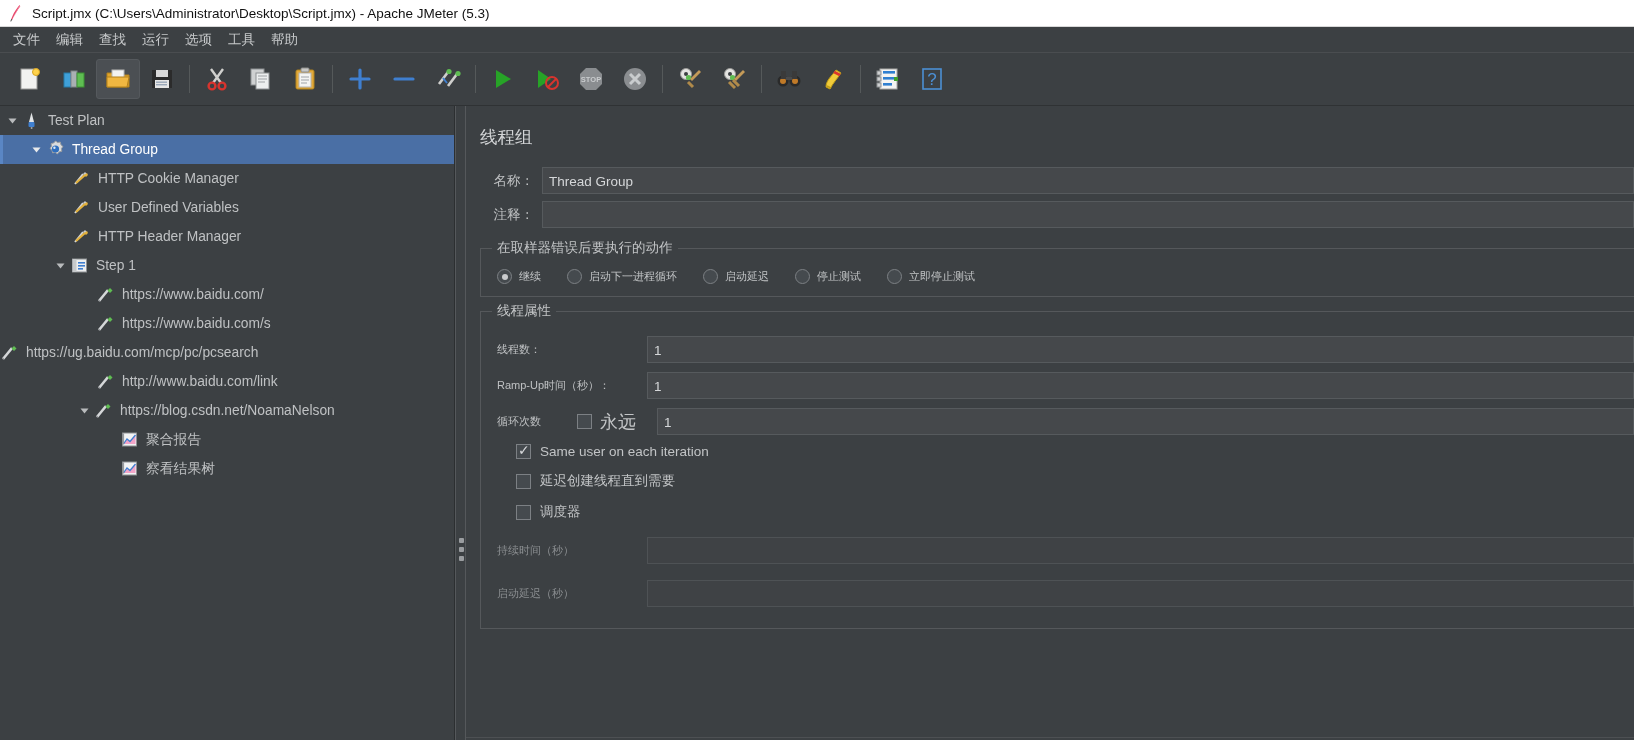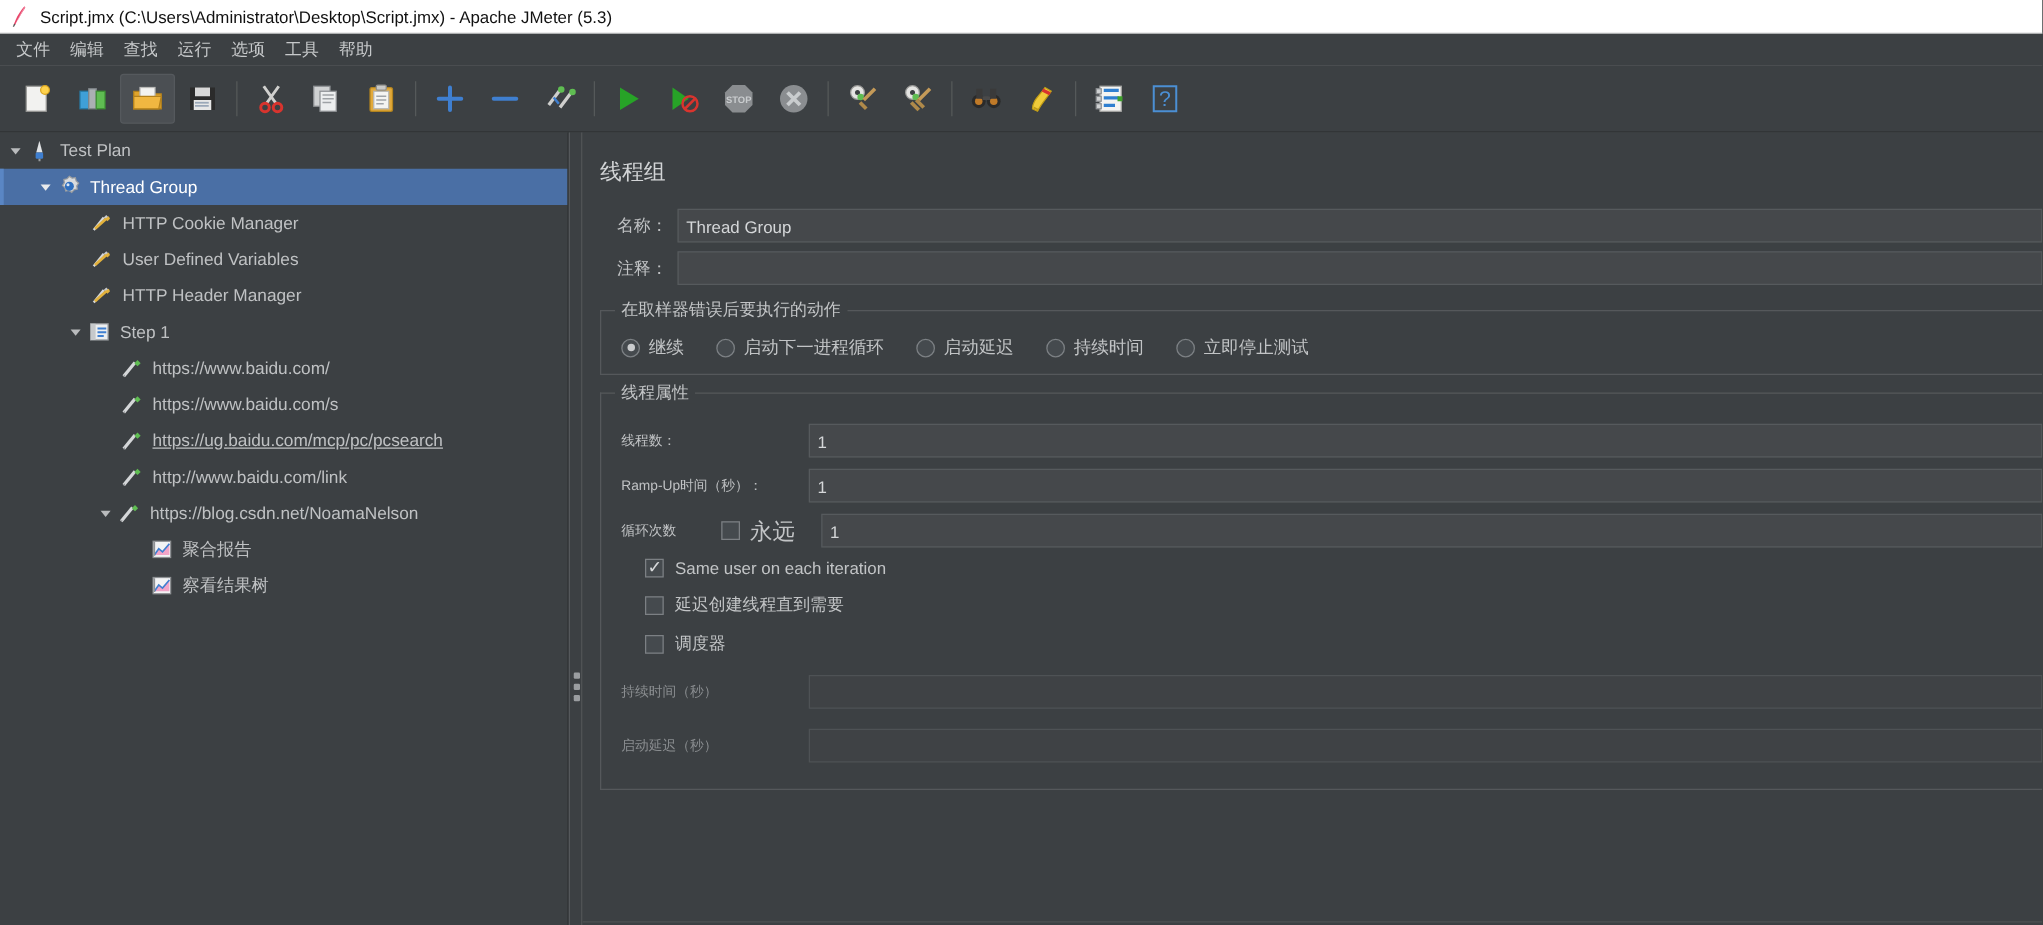--- a/index.html
+++ b/index.html
@@ -105,21 +105,21 @@
   .radio-row { display: flex; align-items: center; gap: 0px; padding-left: 16px; }
   .radio-opt { display: flex; align-items: center; margin-right: 26px; cursor: default; }
   .radio {
     width: 15px; height: 15px; border-radius: 50%; border: 1px solid #7c8084;
     background: #454a4e; margin-right: 7px; flex: none; position: relative;
   }
   .radio.on::after {
     content:''; position: absolute; left: 3.5px; top: 3.5px;
     width: 6px; height: 6px; border-radius: 50%; background: #c9cbcd;
   }
-  .radio-opt span { color: #c2c4c6; font-size: 14px; white-space: nowrap; }
+  .radio-opt span { color: #c2c4c6; font-size: 11px; white-space: nowrap; }
   .prop-row { display: flex; align-items: center; margin-bottom: 9px; padding-left: 6px; }
   .prop-row .plbl {
     color: #bfc1c3; font-size: 11px; width: 160px; flex: none;
     padding-left: 10px;
   }
   .prop-row .plbl.dim { color: #8a8d90; }
   .cbox {
     width: 15px; height: 15px; border: 1px solid #7c8084; background: #454a4e;
     flex: none; position: relative;
   }
@@ -415,21 +415,21 @@
         <span>https://www.baidu.com/</span>
       </div>
       <div class="node" style="padding-left:96px;">
         <span class="nicon"><svg width="19" height="19" viewBox="0 0 19 19">
               <path d="M3 16 L12 5" stroke="#d5d7d9" stroke-width="2.6"></path>
               <path d="M11.5 5.5 l2.5-2.5 2.5 2.5 -2.5 2.5z" fill="#5fbd52"></path>
               <path d="M2.5 16.5 l1.5-.5 -.5-1.5z" fill="#8a8d90"></path>
             </svg></span>
         <span>https://www.baidu.com/s</span>
       </div>
-      <div class="node" style="padding-left:96px;text-decoration:underline;">
+      <div class="node" style="">
         <span class="nicon"><svg width="19" height="19" viewBox="0 0 19 19">
               <path d="M3 16 L12 5" stroke="#d5d7d9" stroke-width="2.6"></path>
               <path d="M11.5 5.5 l2.5-2.5 2.5 2.5 -2.5 2.5z" fill="#5fbd52"></path>
               <path d="M2.5 16.5 l1.5-.5 -.5-1.5z" fill="#8a8d90"></path>
             </svg></span>
         <span>https://ug.baidu.com/mcp/pc/pcsearch</span>
       </div>
       <div class="node" style="padding-left:96px;">
         <span class="nicon"><svg width="19" height="19" viewBox="0 0 19 19">
               <path d="M3 16 L12 5" stroke="#d5d7d9" stroke-width="2.6"></path>
@@ -507,21 +507,21 @@
           <label class="radio-opt">
             <span class="radio"></span>
             <span>启动下一进程循环</span>
           </label>
           <label class="radio-opt">
             <span class="radio"></span>
             <span>启动延迟</span>
           </label>
           <label class="radio-opt">
             <span class="radio"></span>
-            <span>持续时间</span>
+            <span>停止测试</span>
           </label>
           <label class="radio-opt">
             <span class="radio"></span>
             <span>立即停止测试</span>
           </label>
         </div>
       </div>
     </div>
 
     <div class="groupbox" style="">

